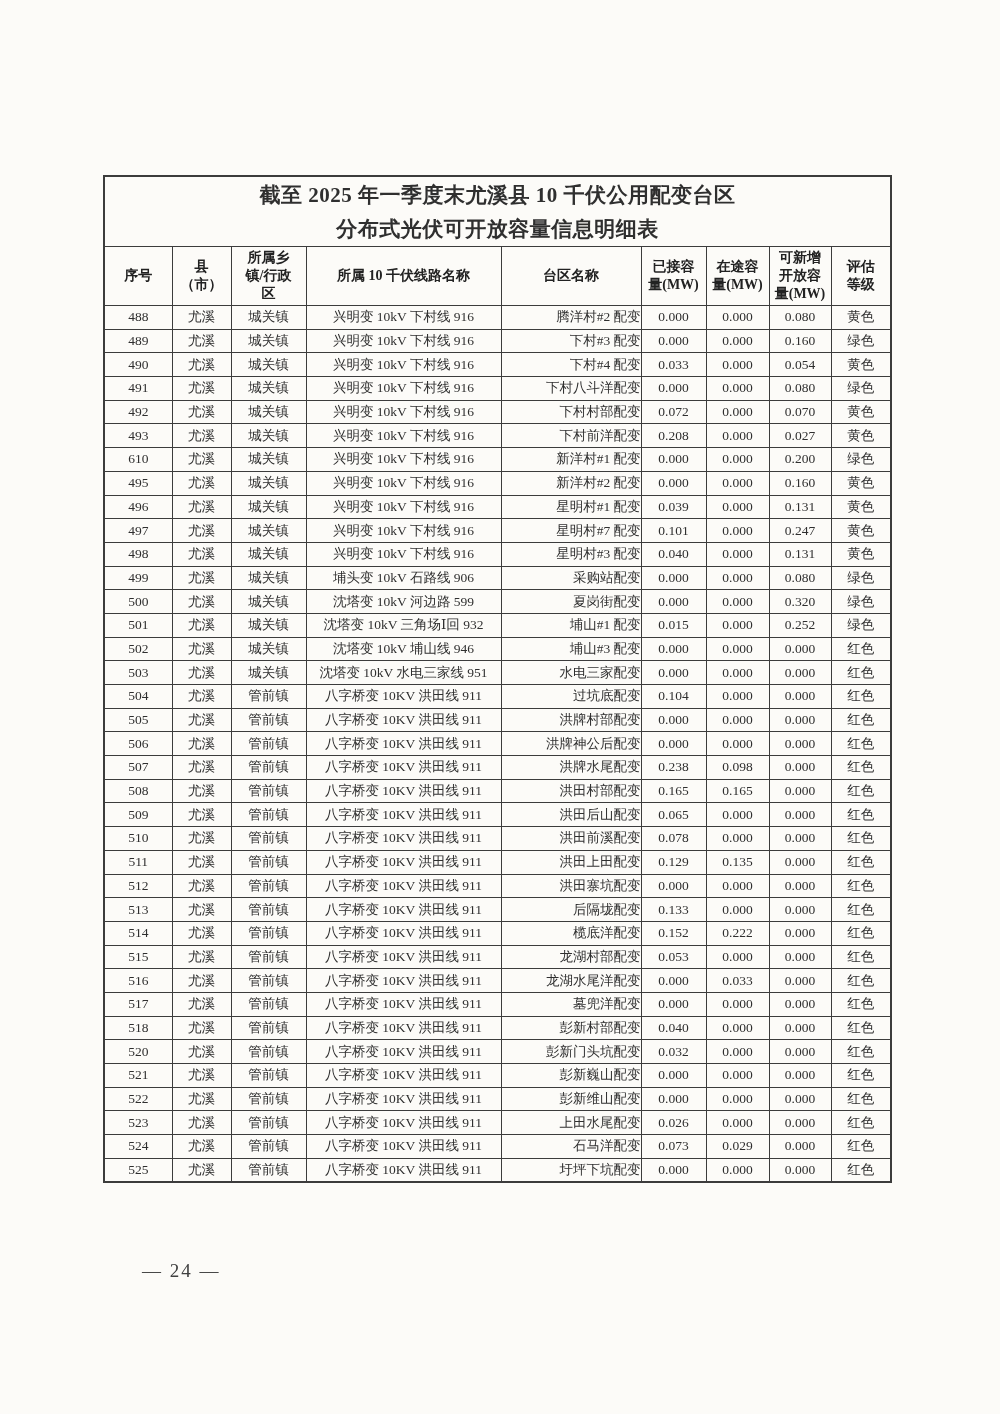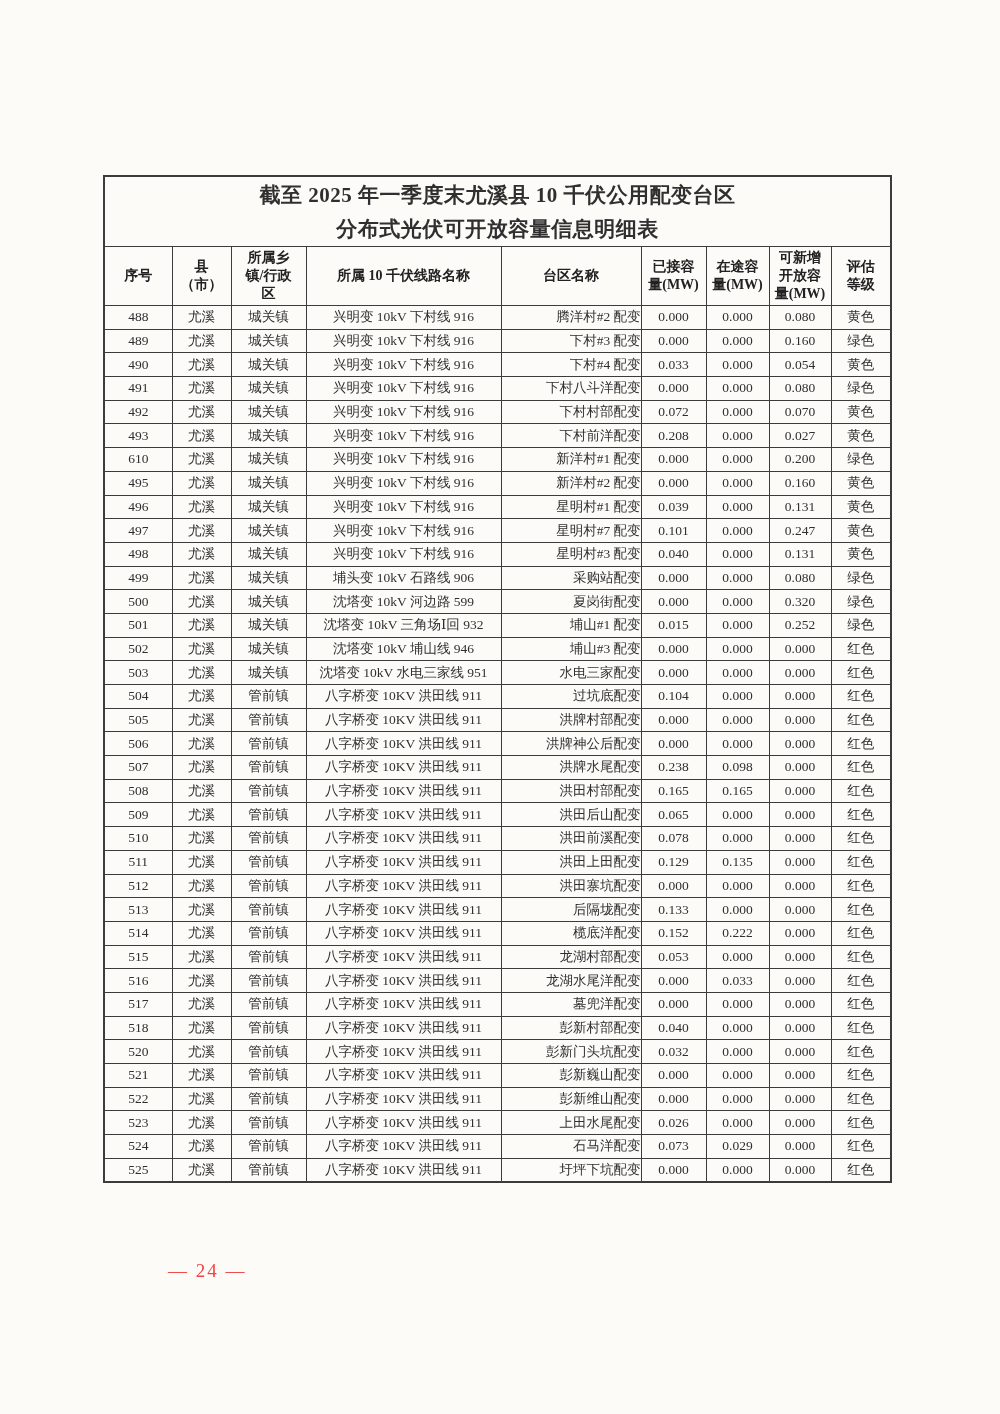--- a/index.html
+++ b/index.html
@@ -57,24 +57,24 @@
     height: 22.7px;
     font-size: 13.5px;
     white-space: nowrap;
   }
   tbody td.ta-left {
     text-align: right;
     padding-left: 17px;
   }
   .page-number {
     position: absolute;
-    left: 168px;
+    left: 142px;
     top: 1260px;
     font-size: 19px;
-    color: #ef4444;
+    color: #404040;
     letter-spacing: 2px;
   }
 </style>
 </head>
 <body>
 
 <div class="page">
 
   <table class="main">
     <colgroup>

